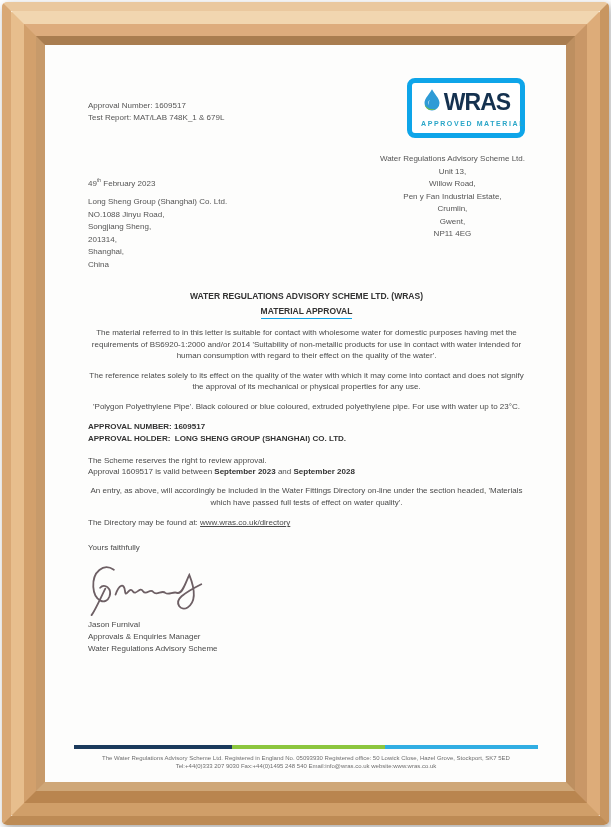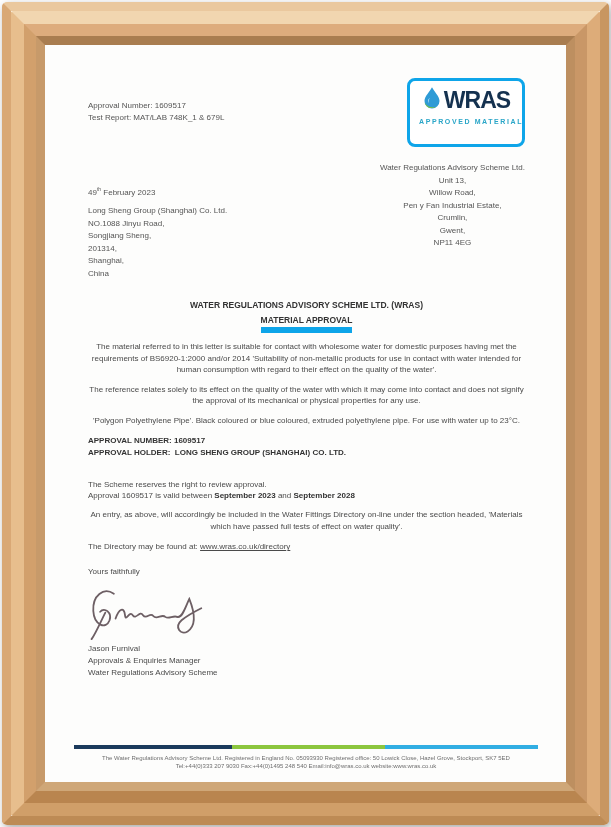--- a/index.html
+++ b/index.html
@@ -13,40 +13,40 @@
   .f4 { position:absolute; inset:0; border:9px solid; border-color:#a97d50 #bd8f60 #cfa778 #c79a6a; background:#bef264; box-shadow:inset 2px 3px 8px rgba(60,35,10,.40); }
 
   
   .doc { position:absolute; inset:0; background:#fdfdfc; color:#4a4a4a; font-size:8px; line-height:11.5px; padding:33px 41px 0 43px; overflow:hidden; }
   .bold { font-weight:bold; color:#333; }
 
   .header-row { display:flex; justify-content:space-between; align-items:flex-start; }
   .meta { margin-top:22px; line-height:12px; color:#555; }
 
   
-  .logo { border:3px solid #0ea5e9; border-radius:8px; padding:5px 9px 17px 9px; background:#fff; width:118px; }
+  .logo { border:5px solid #0ea5e9; border-radius:8px; padding:5px 9px 4px 9px; background:#fff; width:118px; }
   .logo-top { display:flex; align-items:center; justify-content:center; gap:2px; }
   .logo-wras { font-weight:bold; font-size:23px; letter-spacing:-1px; color:#14314f; line-height:22px; }
   .logo-tag { text-align:center; color:#2aa6c8; font-weight:bold; font-size:7px; letter-spacing:1.6px; margin-top:2px; white-space:nowrap; }
 
   .addr-row { display:flex; justify-content:space-between; margin-top:15px; }
   .left-col { margin-top:22px; }
   .date-line { margin-bottom:7px; color:#555; }
   .date-line sup { font-size:5px; vertical-align:super; }
   .addr { line-height:12.5px; color:#555; }
   .addr-right { text-align:center; line-height:12.5px; color:#555; }
 
   .title-block { text-align:center; margin-top:20px; color:#333; }
   .title-l1 { font-weight:bold; font-size:8.5px; }
-  .title-l2 { font-weight:bold; font-size:8.5px; display:inline-block; border-bottom:6px solid #0ea5e9; margin-top:3px; padding-bottom:1px; }
+  .title-l2 { font-weight:bold; font-size:8.5px; display:inline-block; border-bottom:1px solid #0ea5e9; margin-top:3px; padding-bottom:1px; }
 
   .para { margin-top:8px;text-align:center; }
   .product-row { display:flex; justify-content:space-between; margin-top:10px; }
   .approval-lines { margin-top:9px; line-height:11.5px; }
-  .review-block { margin-top:21px; line-height:11px; }
+  .review-block { margin-top:11px; line-height:11px; }
   .dir-line { margin-top:9px; }
   .dir-link { text-decoration:underline; color:#4a4a4a; }
   .closing { margin-top:13px; }
 
   .sig-wrap { margin-top:3px; margin-left:-4px; height:60px; }
   .signatory { margin-top:3px; line-height:12px; }
 
   
   .footer { position:absolute; left:29px; right:28px; bottom:12px; }
   .footer-bar { display:flex; height:4px; width:100%; }

